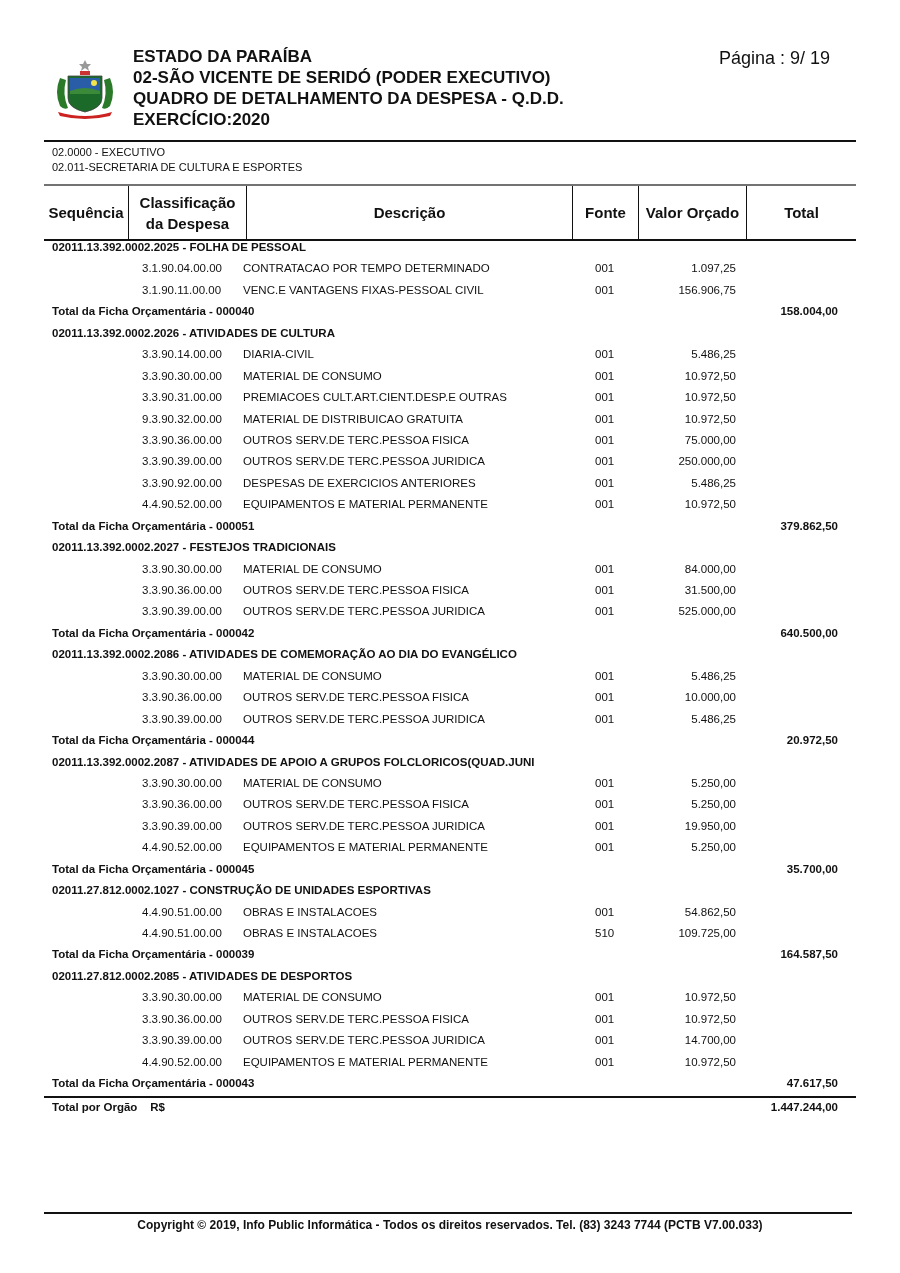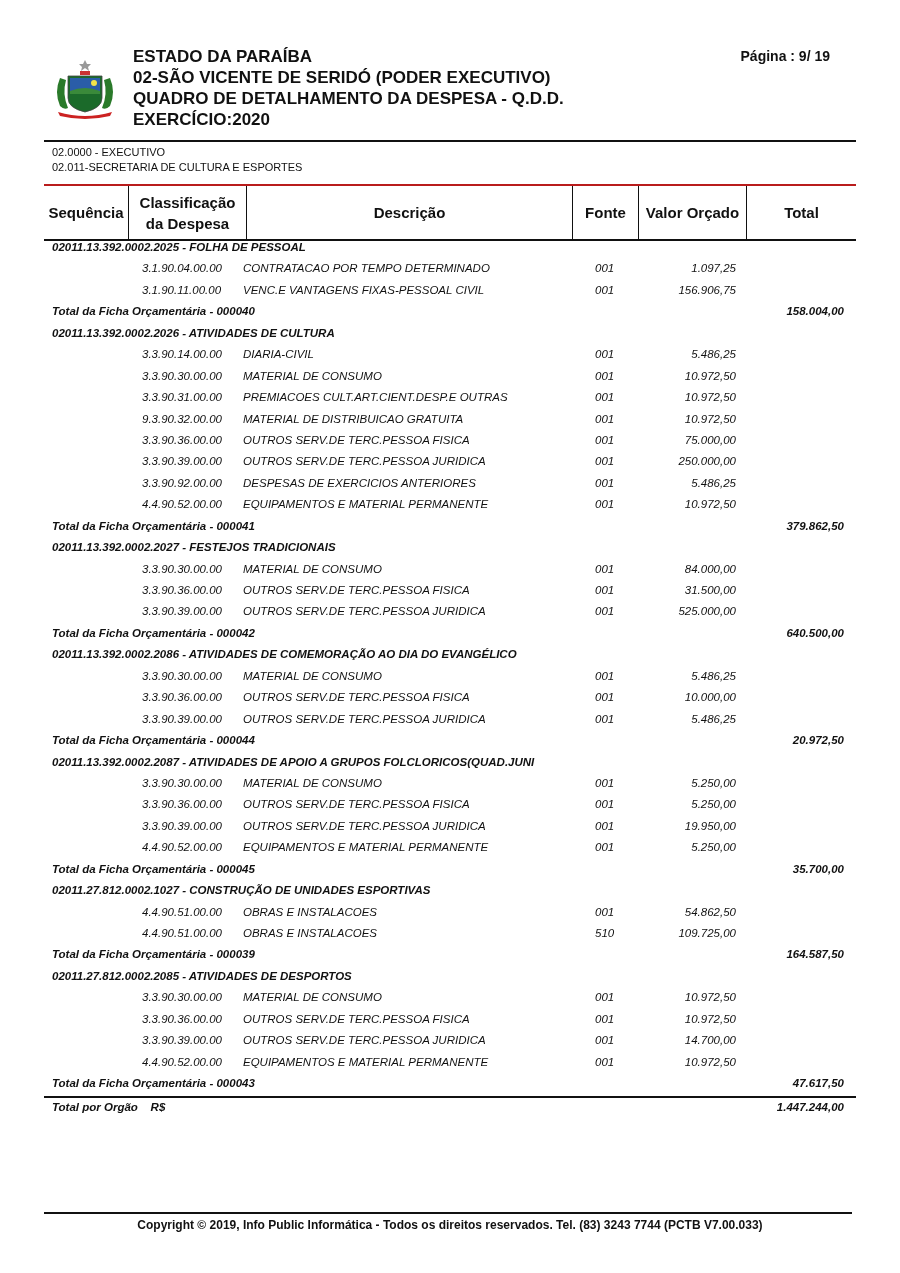--- a/index.html
+++ b/index.html
@@ -1,34 +1,34 @@
 <!DOCTYPE html>
 <html><head>
 <meta charset="utf-8">
 <style>
   html, body { margin: 0; padding: 0; background: #ffffff; }
   body { width: 900px; height: 1273px; position: relative; font-family: "Liberation Sans", sans-serif; color: #111; overflow: hidden; }
   .logo { position: absolute; left: 50px; top: 58px; width: 70px; height: 64px; }
   .hdr { position: absolute; left: 133px; top: 46px; font-weight: bold; font-size: 17px; line-height: 21px; }
   .hdr div { white-space: nowrap; }
-  .page-num { position: absolute; right: 70px; top: 48px; font-size: 14px; font-weight: bold; }
+  .page-num { position: absolute; right: 70px; top: 48px; font-size: 18px; }
   .rule-top { position: absolute; left: 44px; width: 812px; top: 140px; height: 2px; background: #111; }
   .orgao { position: absolute; left: 52px; top: 145px; font-size: 11px; font-weight: normal; line-height: 15px; }
-  .thead { position: absolute; left: 44px; top: 184px; width: 812px; height: 53px; border-top: 2px solid #b91c1c; border-bottom: 2px solid #111; }
+  .thead { position: absolute; left: 44px; top: 184px; width: 812px; height: 53px; border-top: 2px solid #737373; border-bottom: 2px solid #111; }
   .th { position: absolute; top: 0; height: 53px; display: flex; align-items: center; justify-content: center; text-align: center; font-weight: bold; font-size: 15px; line-height: 21px; }
   .vl { position: absolute; top: 0; width: 1px; height: 53px; background: #111; }
-  .rows { position: absolute; left: 0; top: 238px; width: 900px; font-style: italic; }
+  .rows { position: absolute; left: 0; top: 238px; width: 900px; }
   .r { position: relative; height: 21.45px; font-size: 11.5px; }
   .r span { position: absolute; top: 3px; white-space: nowrap; }
   .b { font-weight: bold; }
   .c-class { left: 142px; }
   .c-desc { left: 243px; }
   .c-fonte { left: 595px; }
   .c-valor { right: 164px; text-align: right; }
-  .c-total { right: 56px; text-align: center; }
+  .c-total { right: 62px; text-align: center; }
   .c-left { left: 52px; }
   .rule-final { height: 2px; background: #111; margin-left: 44px; width: 812px; }
   .rule-bottom { position: absolute; left: 44px; width: 808px; top: 1212px; height: 2px; background: #111; }
   .footer { position: absolute; left: 0; width: 900px; top: 1218px; text-align: center; font-size: 12px; font-weight: bold; }
 </style>
 </head>
 <body>
 
 <svg class="logo" viewBox="0 0 70 64">
   <polygon points="35,2 37,6 41,6 38,9 39,13 35,10 31,13 32,9 29,6 33,6" fill="#999"></polygon>
@@ -139,21 +139,21 @@
       <span class="c-fonte">001</span>
       <span class="c-valor">5.486,25</span>
     </div>
     <div class="r">
       <span class="c-class">4.4.90.52.00.00</span>
       <span class="c-desc">EQUIPAMENTOS E MATERIAL PERMANENTE</span>
       <span class="c-fonte">001</span>
       <span class="c-valor">10.972,50</span>
     </div>
     <div class="r">
-      <span class="b c-left">Total da Ficha Orçamentária - 000041</span>
+      <span class="b c-left">Total da Ficha Orçamentária - 000051</span>
       <span class="b c-total">379.862,50</span>
     </div>
     <div class="r">
       <span class="b c-left">02011.13.392.0002.2027 - FESTEJOS TRADICIONAIS</span>
     </div>
     <div class="r">
       <span class="c-class">3.3.90.30.00.00</span>
       <span class="c-desc">MATERIAL DE CONSUMO</span>
       <span class="c-fonte">001</span>
       <span class="c-valor">84.000,00</span>

